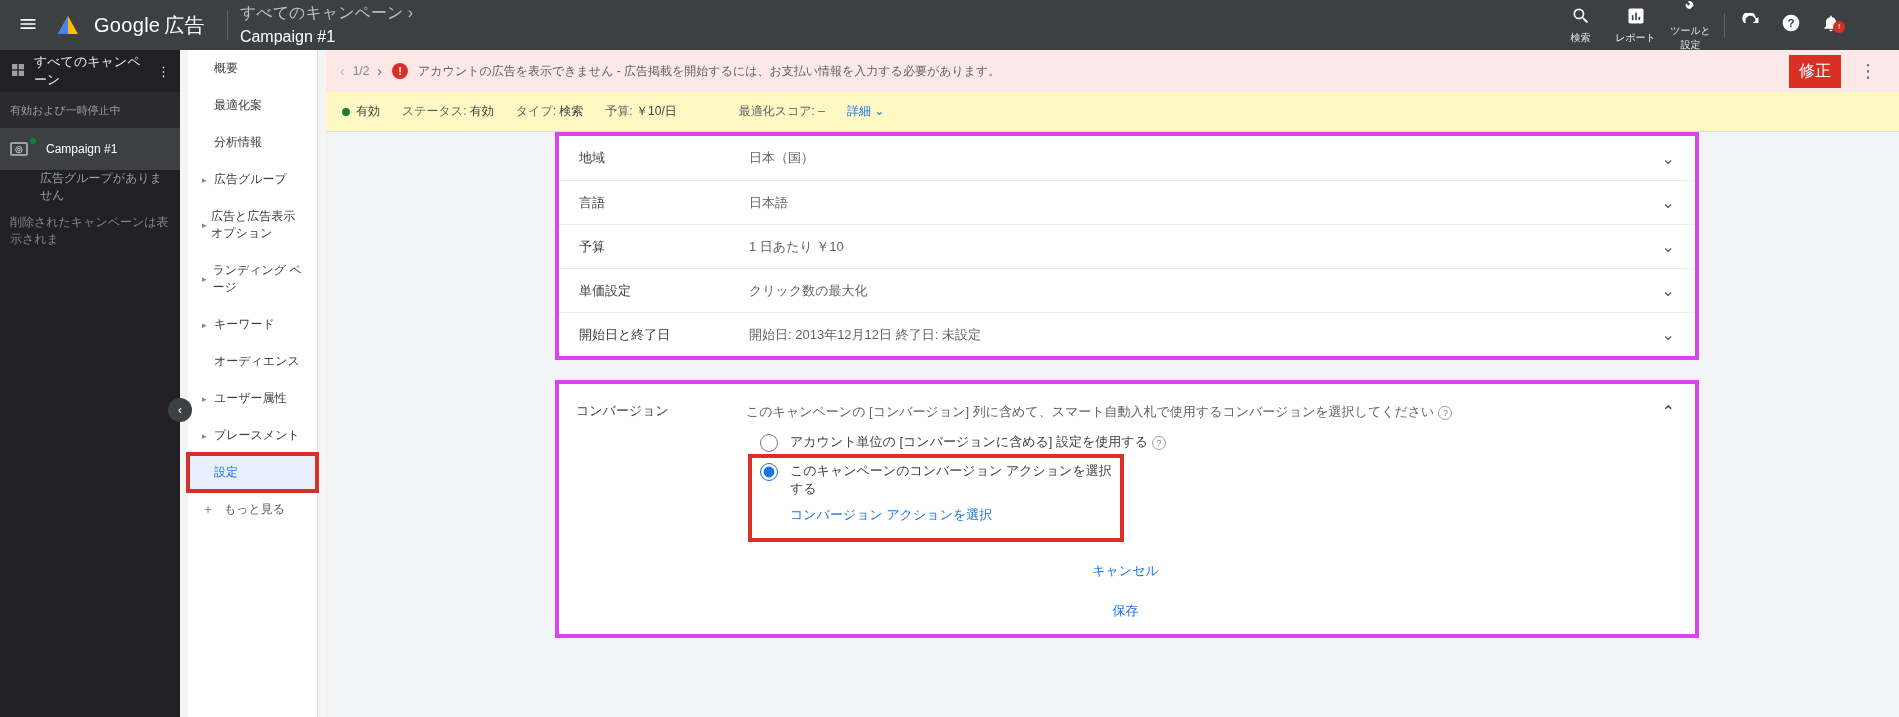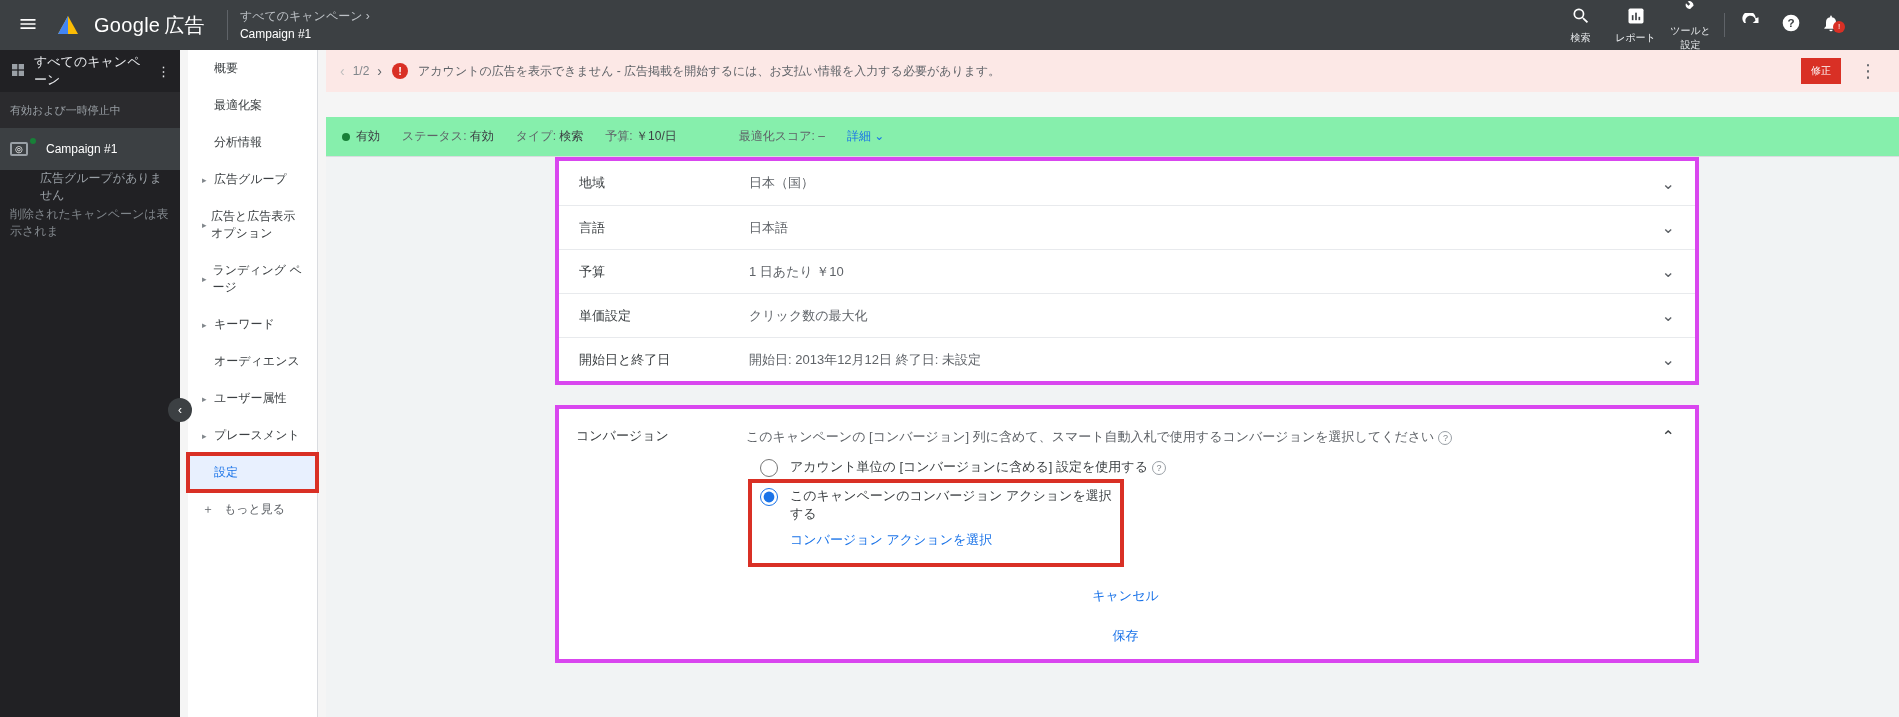--- a/index.html
+++ b/index.html
@@ -7,60 +7,60 @@
 
 
 .topbar { height: 50px; background: #3c4043; display: flex; align-items: center; color: #fff; padding: 0 8px; }
 .topbar .menu-icon { width: 40px; text-align: center; cursor: pointer; }
 .topbar .logo { display: flex; align-items: center; gap: 16px; padding: 0 10px; }
 .topbar .logo-tri { width: 0; height: 0; border-left: 10px solid transparent; border-right: 10px solid transparent; border-bottom: 18px solid #fbbc04; position: relative; }
 .topbar .logo-tri::after { content:""; position:absolute; left:-10px; top:0; width:0;height:0;border-left:10px solid transparent;border-right:0;border-bottom:18px solid #4285f4; }
 .topbar .brand { font-size: 20px; letter-spacing: .3px; }
 .topbar .brand .ads { font-weight: 300; padding-left: 4px;}
 .topbar .divider { width:1px; height:30px; background:#5f6368; margin:0 12px; }
-.topbar .breadcrumb { font-size:12px; line-height:1.5; }
+.topbar .breadcrumb { font-size:16px; line-height:1.5; }
 .topbar .breadcrumb .line1 { color:#bdc1c6; }
 .topbar .spacer { flex:1; }
 .topbar .tool { width:55px; text-align:center; cursor:pointer; position:relative; }
 .topbar .tool .lbl { font-size:10px; display:block; margin-top:2px; color:#e8eaed; }
 .topbar .tool svg, .topbar .tool .glyph { fill:#fff; color:#fff; }
 .topbar .iconbtn { width:40px; text-align:center; cursor:pointer; position:relative; font-size:18px; }
 .topbar .bell-badge { position:absolute; top:8px; right:6px; width:12px;height:12px;background:#d93025;border-radius:50%; font-size:8px; color:#fff; display:flex;align-items:center;justify-content:center;}
 .topbar .vsep { width:1px; height:24px; background:#5f6368; margin:0 6px;}
 
 
 .body-grid { display:flex; height:calc(100% - 50px);gap:8px; }
 .sidebar1 { width:180px; background:#212124; color:#bdc1c6; font-size:12px; position:relative; }
 .sidebar1 .row { display:flex; align-items:center; height:42px; padding:0 10px; gap:8px; cursor:pointer;}
 .sidebar1 .row.top { font-size:13px; color:#e8eaed; }
 .sidebar1 .grid-icon { width:18px; display:inline-block;}
 .sidebar1 .row.small { height:36px; padding-left:10px; font-size:11px; color:#9aa0a6; background:#2b2b2e;}
 .sidebar1 .row.selected { background:#3c4043; color:#fff; }
 .sidebar1 .row.sub { padding-left:40px; height:34px; }
-.sidebar1 .row.note { color:#80868b; height:38px; }
+.sidebar1 .row.note { color:#80868b; height:38px;margin-top:8px; }
 .sidebar1 .dot-green { width:6px;height:6px;border-radius:50%;background:#188038; margin-right:4px;}
 .sidebar1 .sq-icon { width:18px;height:14px;border:2px solid #9aa0a6; border-radius:2px; display:inline-flex;align-items:center;justify-content:center; font-size:9px;}
 .sidebar1 .toggle { position:absolute; right:-12px; top:348px; width:24px;height:24px;border-radius:50%;background:#3c4043;color:#fff;display:flex;align-items:center;justify-content:center;cursor:pointer; z-index:5;}
 
 .sidebar2 { width:130px; background:#fff; border-right:1px solid #dadce0; font-size:12px; }
 .sidebar2 .item { padding:10px 14px; cursor:pointer; color:#3c4043; display:flex; align-items:center; gap:4px;}
 .sidebar2 .item.sel { background:#e8f0fe; color:#1a73e8; outline:4px solid #d93025; outline-offset:-2px;}
 .sidebar2 .sub-arrow { font-size:9px; color:#80868b; width:8px; }
 .sidebar2 .item.more { color:#5f6368; }
 
 .content { flex:1; display:flex; flex-direction:column; }
 .alert-row { display:flex; align-items:center; height:42px; background:#fce8e6; padding:0 14px; font-size:12px; color:#5f6368; gap:10px;}
 .alert-row .pager { display:flex; align-items:center; gap:8px; color:#80868b; }
 .alert-row .chev { cursor:pointer; font-size:14px; color:#bdbdbd;}
 .alert-row .warn { width:16px;height:16px;border-radius:50%;background:#d93025;color:#fff;display:inline-flex;align-items:center;justify-content:center;font-size:11px;font-weight:bold;}
 .alert-row .spacer{flex:1;}
-.alert-row .fix-btn{background:#d93025;color:#fff;padding:6px 10px;cursor:pointer;border:none;font-size:10px;}
+.alert-row .fix-btn{background:#d93025;color:#fff;padding:6px 10px;cursor:pointer;border:none;font-size:16px;}
 .alert-row .more{font-size:18px;cursor:pointer;color:#5f6368; padding:0 8px;}
 
-.status-row { display:flex; align-items:center; height:40px; padding:0 16px; font-size:12px; color:#5f6368; gap:22px; border-bottom:1px solid #dadce0; background:#86efac;margin-top:25px;}
+.status-row { display:flex; align-items:center; height:40px; padding:0 16px; font-size:12px; color:#5f6368; gap:22px; border-bottom:1px solid #dadce0; background:#fef9c3;}
 .status-row .dot{width:8px;height:8px;border-radius:50%;background:#188038;margin-right:6px;}
 .status-row b{color:#3c4043; font-weight:500;}
 .status-row .link{color:#1a73e8;cursor:pointer;}
 
 .main-scroll { flex:1; overflow:auto; padding:0 200px 40px 200px; background:#f1f3f4;}
 .card { background:#fff; border:4px solid #d946ef; margin-bottom:20px;margin-left:29px; }
 .card .row { display:flex; align-items:center; min-height:44px; padding:0 20px; border-top:1px solid #e8eaed; cursor:pointer;}
 .card .row:first-child{border-top:none;}
 .card .row .label{ width:170px; color:#3c4043; font-size:13px; font-weight:500;}
 .card .row .value{ flex:1; color:#5f6368; font-size:13px;}

